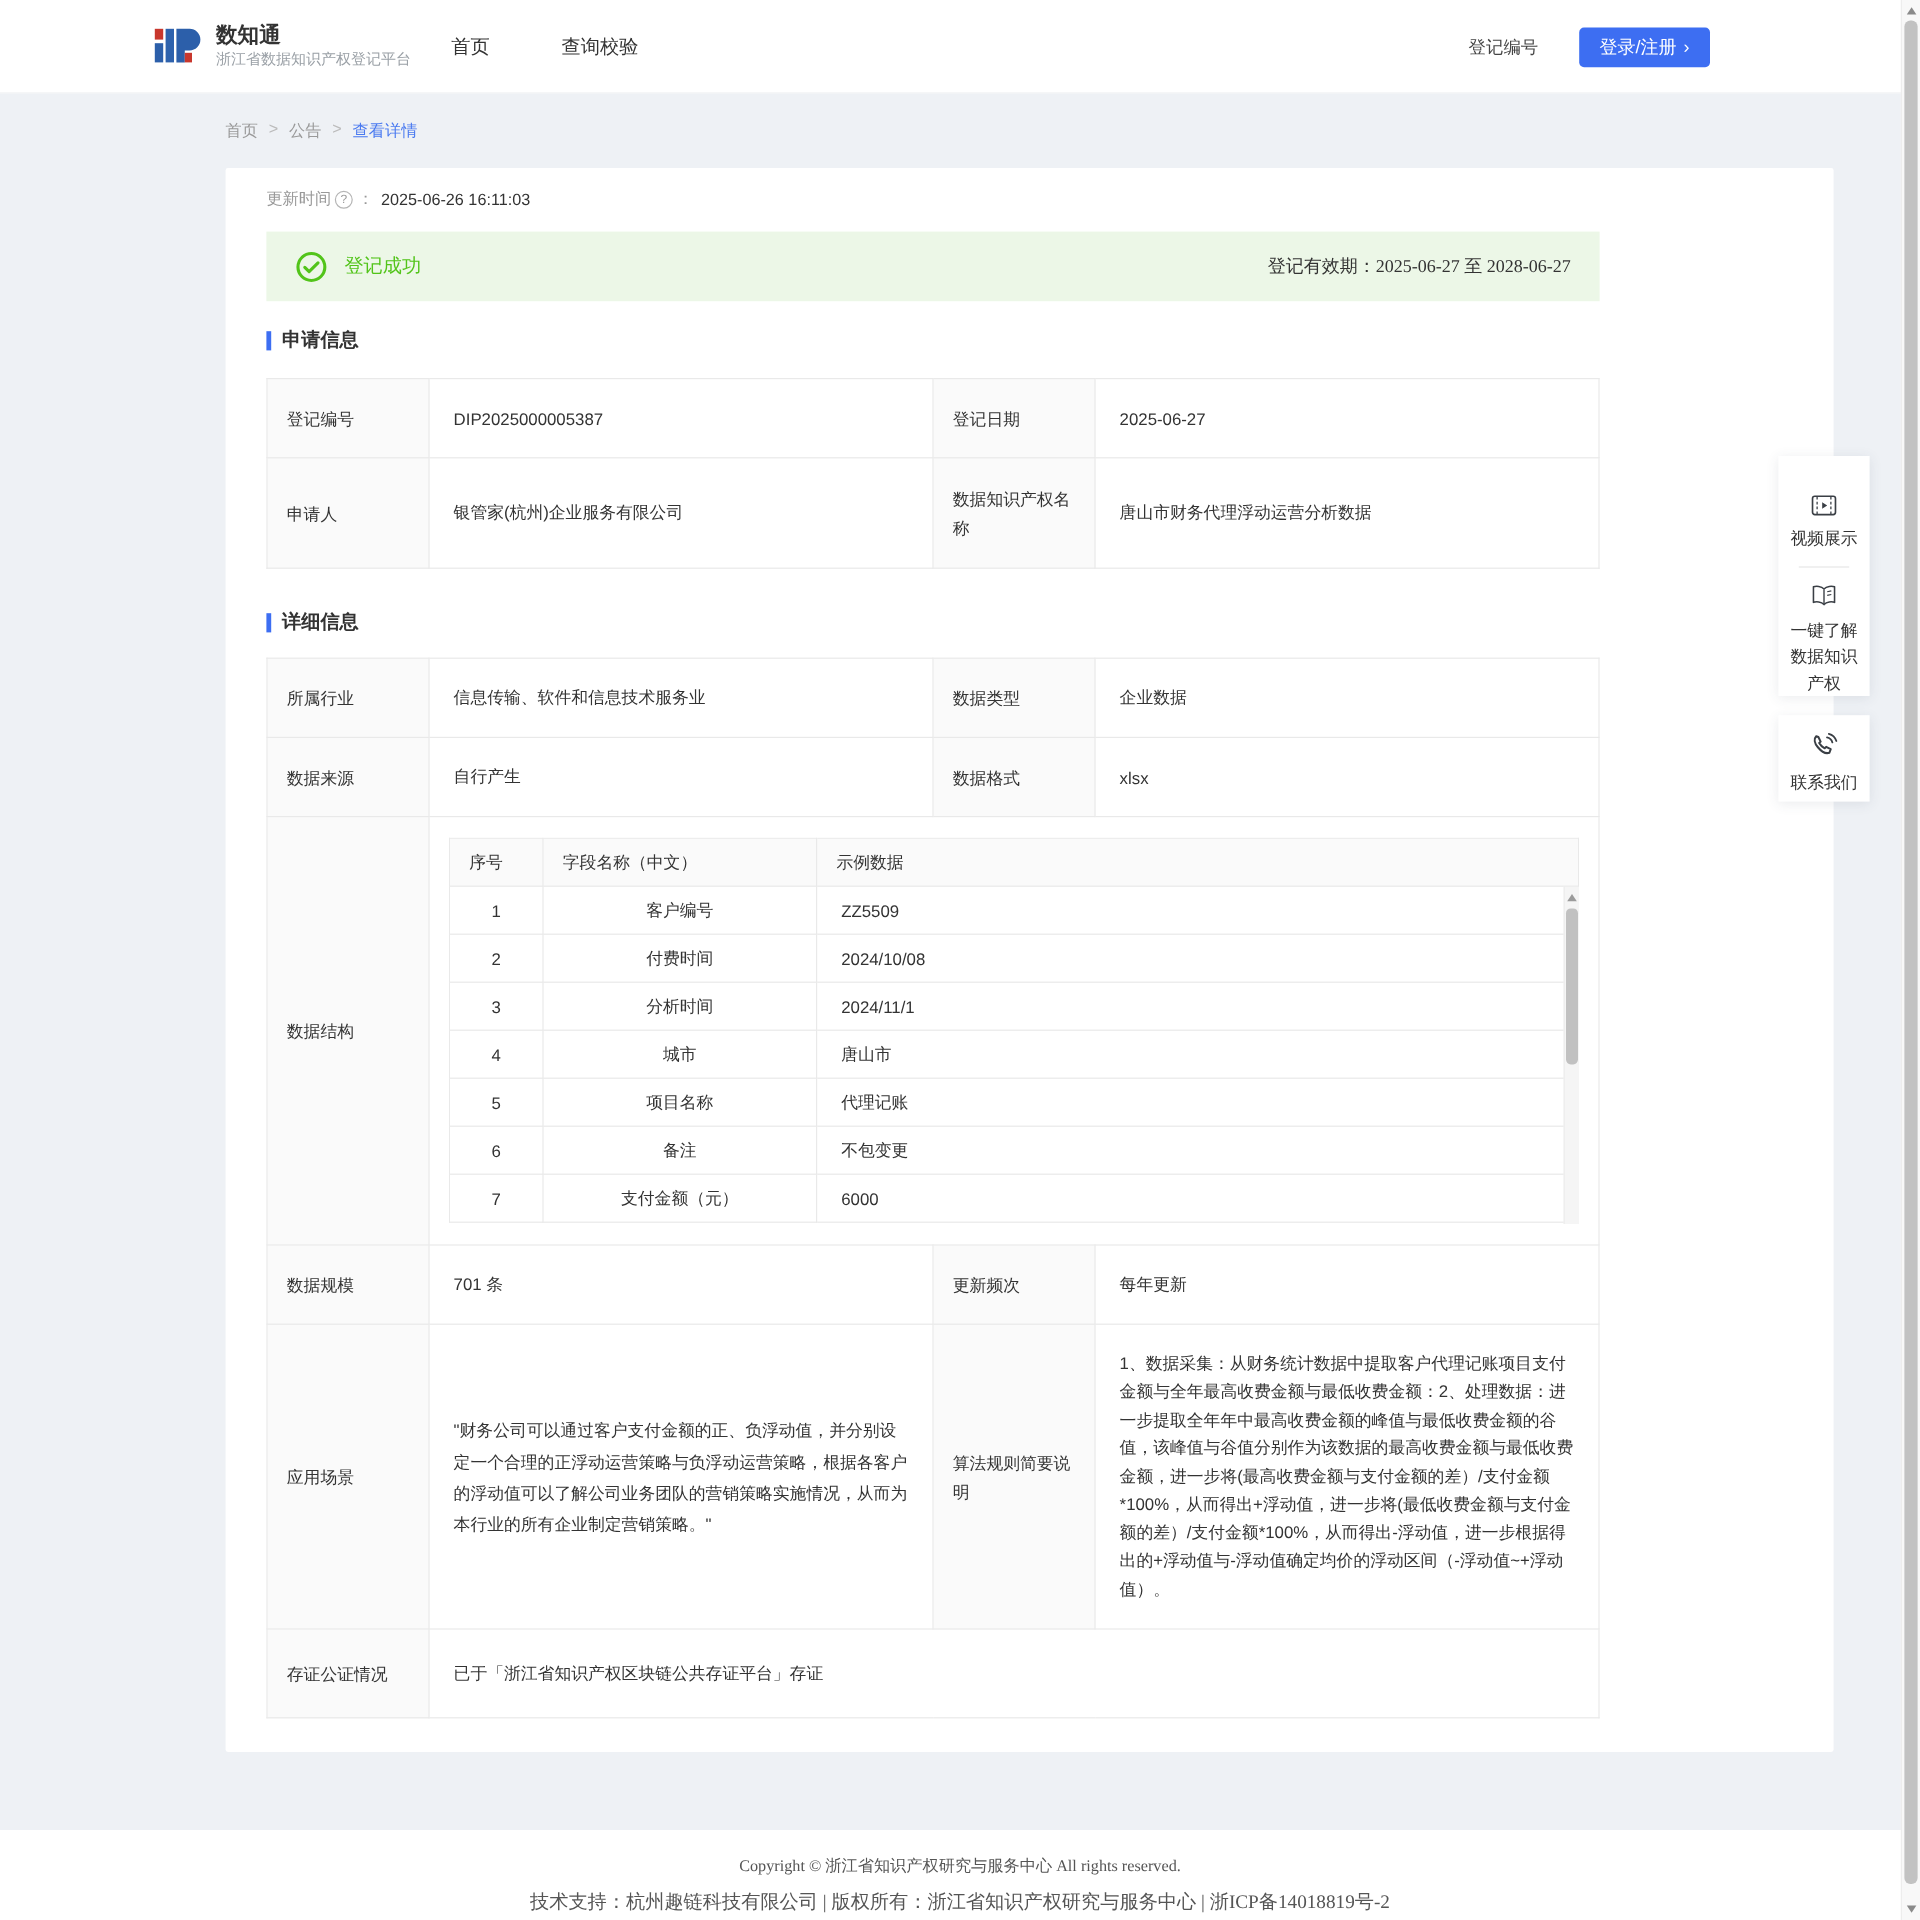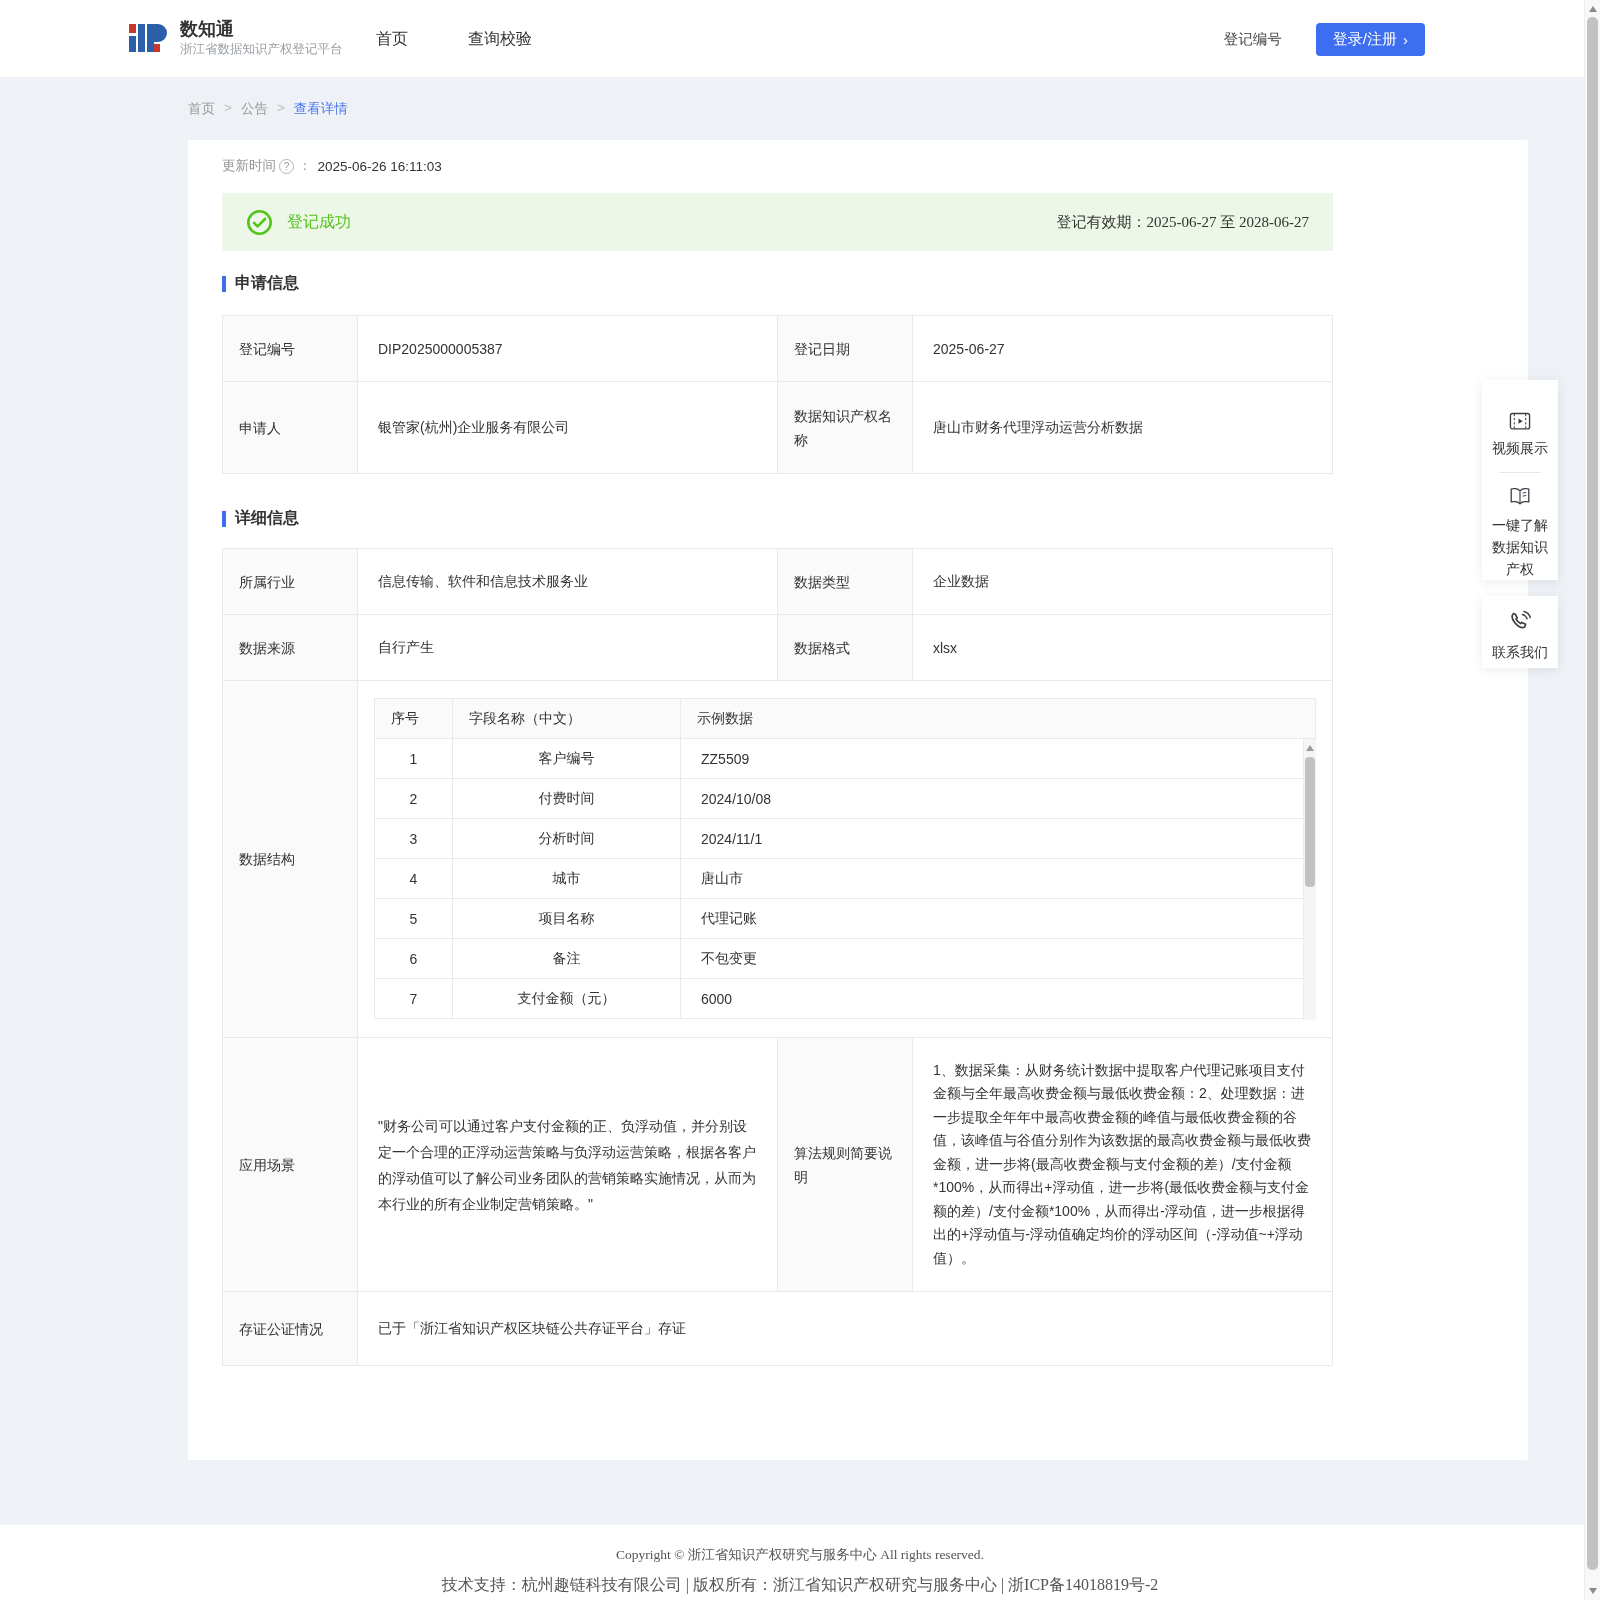--- a/index.html
+++ b/index.html
@@ -273,20 +273,26 @@
             </tr>
           </tbody>
               </table>
           <div class="struct-scrollbar">
             <div class="struct-up"></div>
             <div class="struct-thumb"></div>
           </div>
         </div>
       </td>
     </tr>
+    <tr style="height:66px;">
+      <td class="lab">数据规模</td>
+      <td>701 条</td>
+      <td class="lab">更新频次</td>
+      <td>每年更新</td>
+    </tr>
     <tr style="height:254px;">
       <td class="lab">应用场景</td>
       <td class="cell-scenario">"财务公司可以通过客户支付金额的正、负浮动值，并分别设定一个合理的正浮动运营策略与负浮动运营策略，根据各客户的浮动值可以了解公司业务团队的营销策略实施情况，从而为本行业的所有企业制定营销策略。"</td>
       <td class="lab">算法规则简要说明</td>
       <td class="cell-algo">1、数据采集：从财务统计数据中提取客户代理记账项目支付金额与全年最高收费金额与最低收费金额：2、处理数据：进一步提取全年年中最高收费金额的峰值与最低收费金额的谷值，该峰值与谷值分别作为该数据的最高收费金额与最低收费金额，进一步将(最高收费金额与支付金额的差）/支付金额*100%，从而得出+浮动值，进一步将(最低收费金额与支付金额的差）/支付金额*100%，从而得出-浮动值，进一步根据得出的+浮动值与-浮动值确定均价的浮动区间（-浮动值~+浮动值）。</td>
     </tr>
     <tr style="height:74px;">
       <td class="lab">存证公证情况</td>
       <td colspan="3">已于「浙江省知识产权区块链公共存证平台」存证</td>
     </tr>

